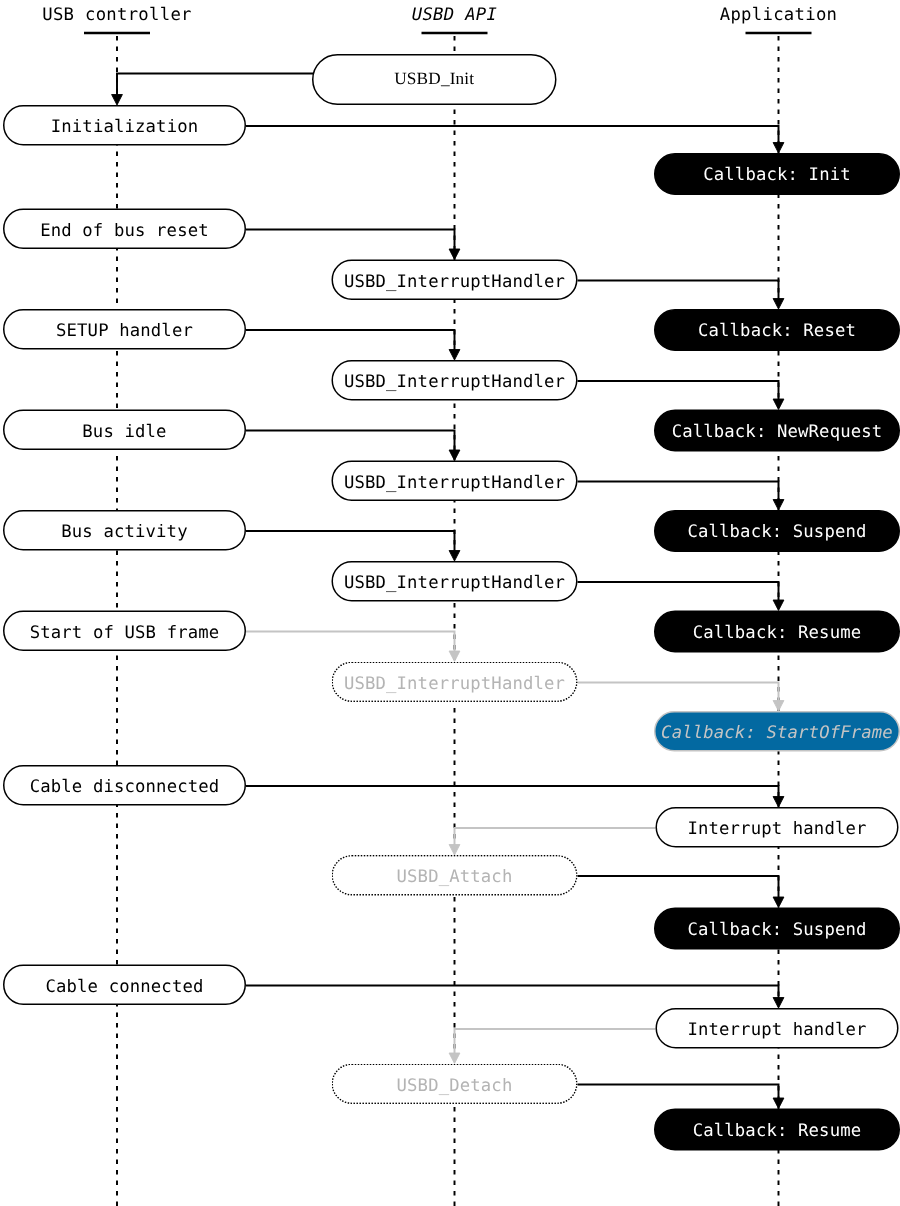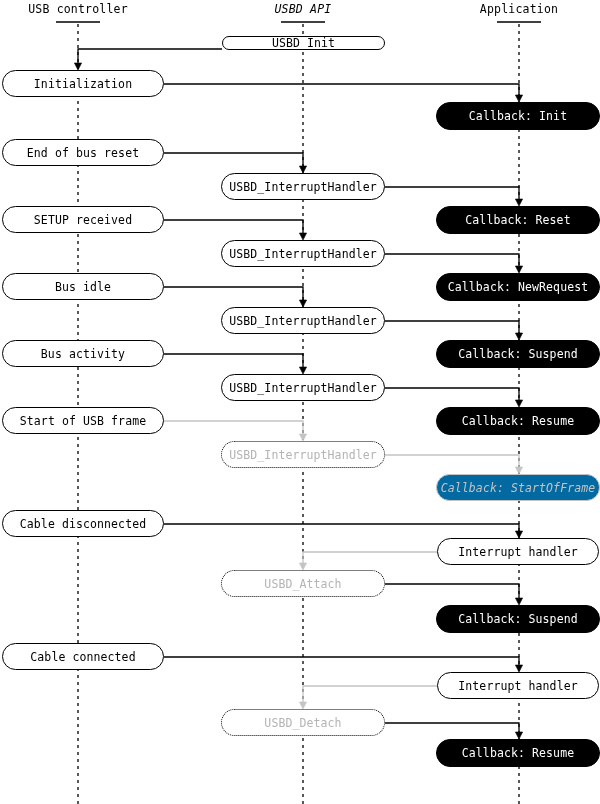--- a/index.html
+++ b/index.html
@@ -158,37 +158,37 @@
       </g>
     </svg>
 
   <div id="headers">
       <div class="hdr-label" style="left: 78px; top: 2px;">USB controller</div>
       <div class="hdr-label" style="left: 303px; top: 2px; font-style: italic;">USBD API</div>
       <div class="hdr-label" style="left: 519px; top: 2px;">Application</div>
     </div>
 
   <div id="nodes">
-      <div class="node node-solid" style="left: 222px; top: 36px; width: 163px; height: 14px;">
+      <div class="node node-solid" style="left: 208px; top: 36px; width: 163px; height: 34px; font-family: Liberation Serif, serif;">
         <span class="node-label">USBD_Init</span>
       </div>
       <div class="node node-solid" style="left: 2px; top: 70px; width: 162px; height: 27px;">
         <span class="node-label">Initialization</span>
       </div>
       <div class="node node-filled" style="left: 436px; top: 102px; width: 164px; height: 28px; text-align: center;">
         <span class="node-label">Callback: Init</span>
       </div>
       <div class="node node-solid" style="left: 2px; top: 139px; width: 162px; height: 27px;">
         <span class="node-label">End of bus reset</span>
       </div>
       <div class="node node-solid" style="left: 221px; top: 173px; width: 164px; height: 27px;">
         <span class="node-label">USBD_InterruptHandler</span>
       </div>
       <div class="node node-solid" style="left: 2px; top: 206px; width: 162px; height: 27px;">
-        <span class="node-label">SETUP received</span>
+        <span class="node-label">SETUP handler</span>
       </div>
       <div class="node node-filled" style="left: 436px; top: 206px; width: 164px; height: 28px;">
         <span class="node-label">Callback: Reset</span>
       </div>
       <div class="node node-solid" style="left: 221px; top: 240px; width: 164px; height: 27px;">
         <span class="node-label">USBD_InterruptHandler</span>
       </div>
       <div class="node node-solid" style="left: 2px; top: 273px; width: 162px; height: 27px;">
         <span class="node-label">Bus idle</span>
       </div>

